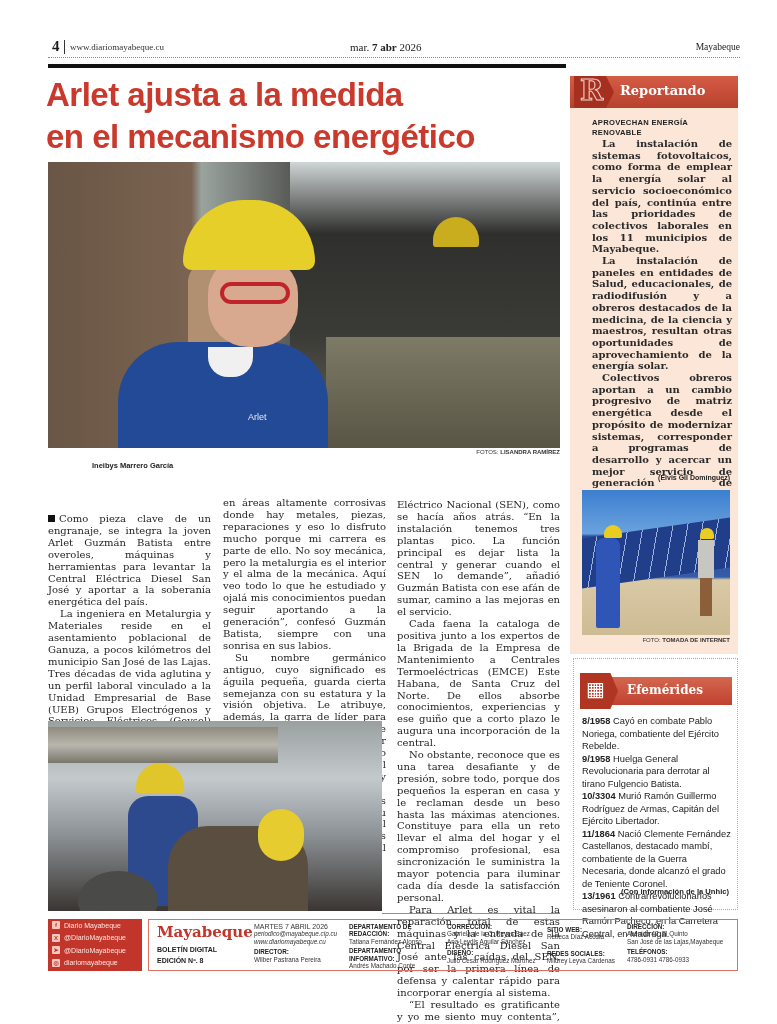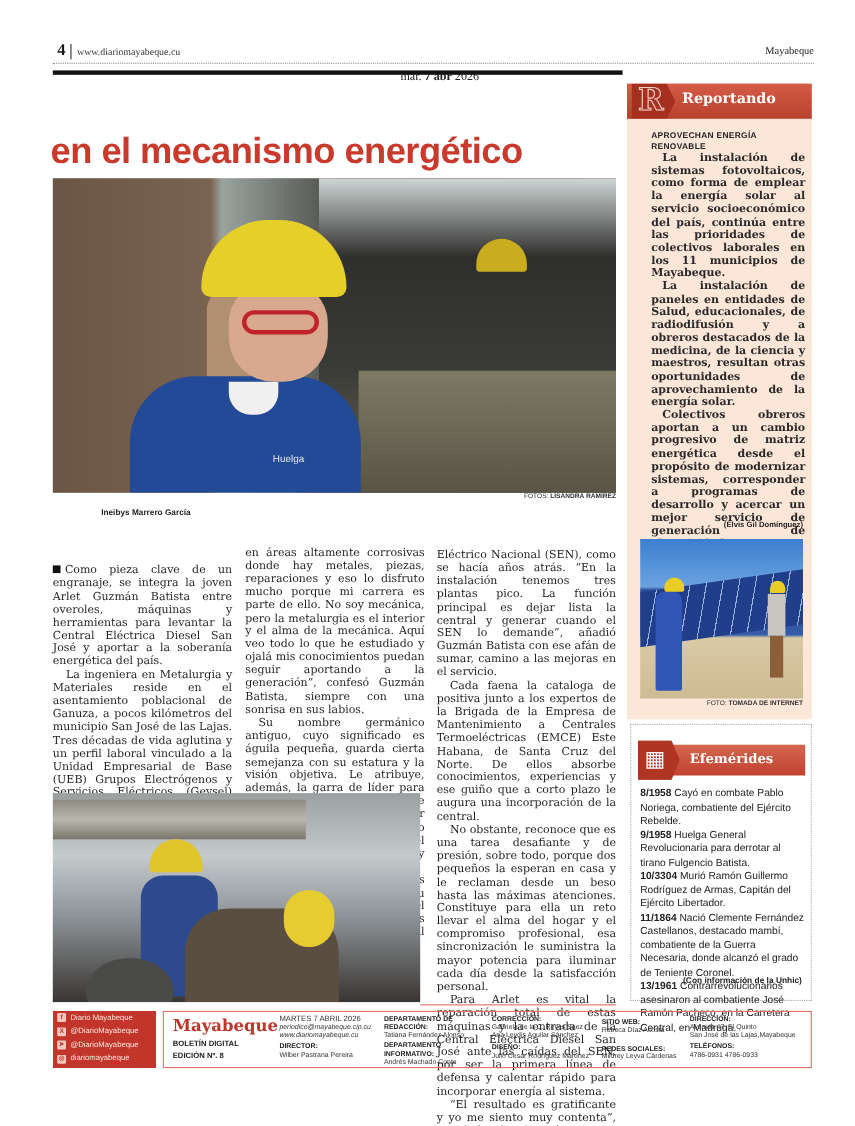--- a/index.html
+++ b/index.html
@@ -4,21 +4,21 @@
 <style>
   * { box-sizing: border-box; margin: 0; padding: 0; }
   html, body { width: 777px; height: 1024px; background: #ffffff; overflow: hidden; }
   body { position: relative; font-family: "DejaVu Serif", serif; color: #1a1a1a; }
 
   
   .topbar { position: absolute; left: 48px; top: 38px; width: 692px; height: 20px; border-bottom: 1px dotted #888; }
   .pagenum { position: absolute; left: 4px; top: 0; font: bold 15px "Liberation Serif", serif; }
   .pagesep { position: absolute; left: 16px; top: 2px; width: 1px; height: 14px; background:#333; }
   .site { position: absolute; left: 22px; top: 4px; font: 9px "Liberation Serif", serif; color:#333; }
-  .date { position: absolute; left: 316px; top: 3px; font: 11px "Liberation Serif", serif; color:#222;margin-top:23px; }
+  .date { position: absolute; left: 302px; top: 3px; font: 11px "Liberation Serif", serif; color:#222; }
   .date b { font-weight: bold; }
   .section { position: absolute; right: 0; top: 4px; font: 9.5px "Liberation Serif", serif; color:#222; }
   .rule { position: absolute; left: 48px; top: 64px; width: 518px; height: 4px; background: #111; }
 
   
   .headline { position: absolute; left: 46px; top: 74px; width: 520px; color: #c93a2d;
     font: bold 33px/42px "Liberation Sans", sans-serif; letter-spacing: -0.5px; }
 
   
   .photo { position: absolute; overflow: hidden; }
@@ -106,35 +106,35 @@
 <div class="topbar">
   <span class="pagenum">4</span>
   <span class="pagesep"></span>
   <span class="site">www.diariomayabeque.cu</span>
   <span class="date"><span>mar.</span> <b>7 abr</b> <span>2026</span></span>
   <span class="section">Mayabeque</span>
 </div>
 <div class="rule"></div>
 
 <h1 class="headline">
-  <br>
+  <span>Arlet ajusta a la medida</span><br>
   <span>en el mecanismo energético</span>
 </h1>
 
 <div class="photo photo1">
   <div class="bgdoor"></div>
   <div class="machine"></div>
   <div class="helmet2"></div>
   <div class="hair"></div>
   <div class="shirt"></div>
   <div class="collar"></div>
   <div class="face"></div>
   <div class="glasses"></div>
   <div class="helmet"></div>
-  <span class="logo">Huelga</span>
+  <span class="logo">Arlet</span>
 </div>
 <div class="credit1"><span>FOTOS:</span> <b>LISANDRA RAMÍREZ</b></div>
 
 <div class="byline">Ineibys Marrero García</div>
 
 <div class="col c1">
   <p class="lead"><span class="bullet"></span><span>Como pieza clave de un engranaje, se integra la joven Arlet Guzmán Batista entre overoles, máquinas y herramientas para levantar la Central Eléctrica Diesel San José y aportar a la soberanía energética del país.</span></p>
   <p>La ingeniera en Metalurgia y Materiales reside en el asentamiento poblacional de Ganuza, a pocos kilómetros del municipio San José de las Lajas. Tres décadas de vida aglutina y un perfil laboral vinculado a la Unidad Empresarial de Base (UEB) Grupos Electrógenos y Servicios Eléctricos (Geysel) Mayabeque, primero como especialista en el área técnica y luego en la Central Eléctrica Diesel San José, de Jefa de operaciones, tras regresar de su segunda licencia de maternidad.</p>
   <p>“En la central, mi especialidad tiene un amplio campo porque trabajamos</p>
 </div>

